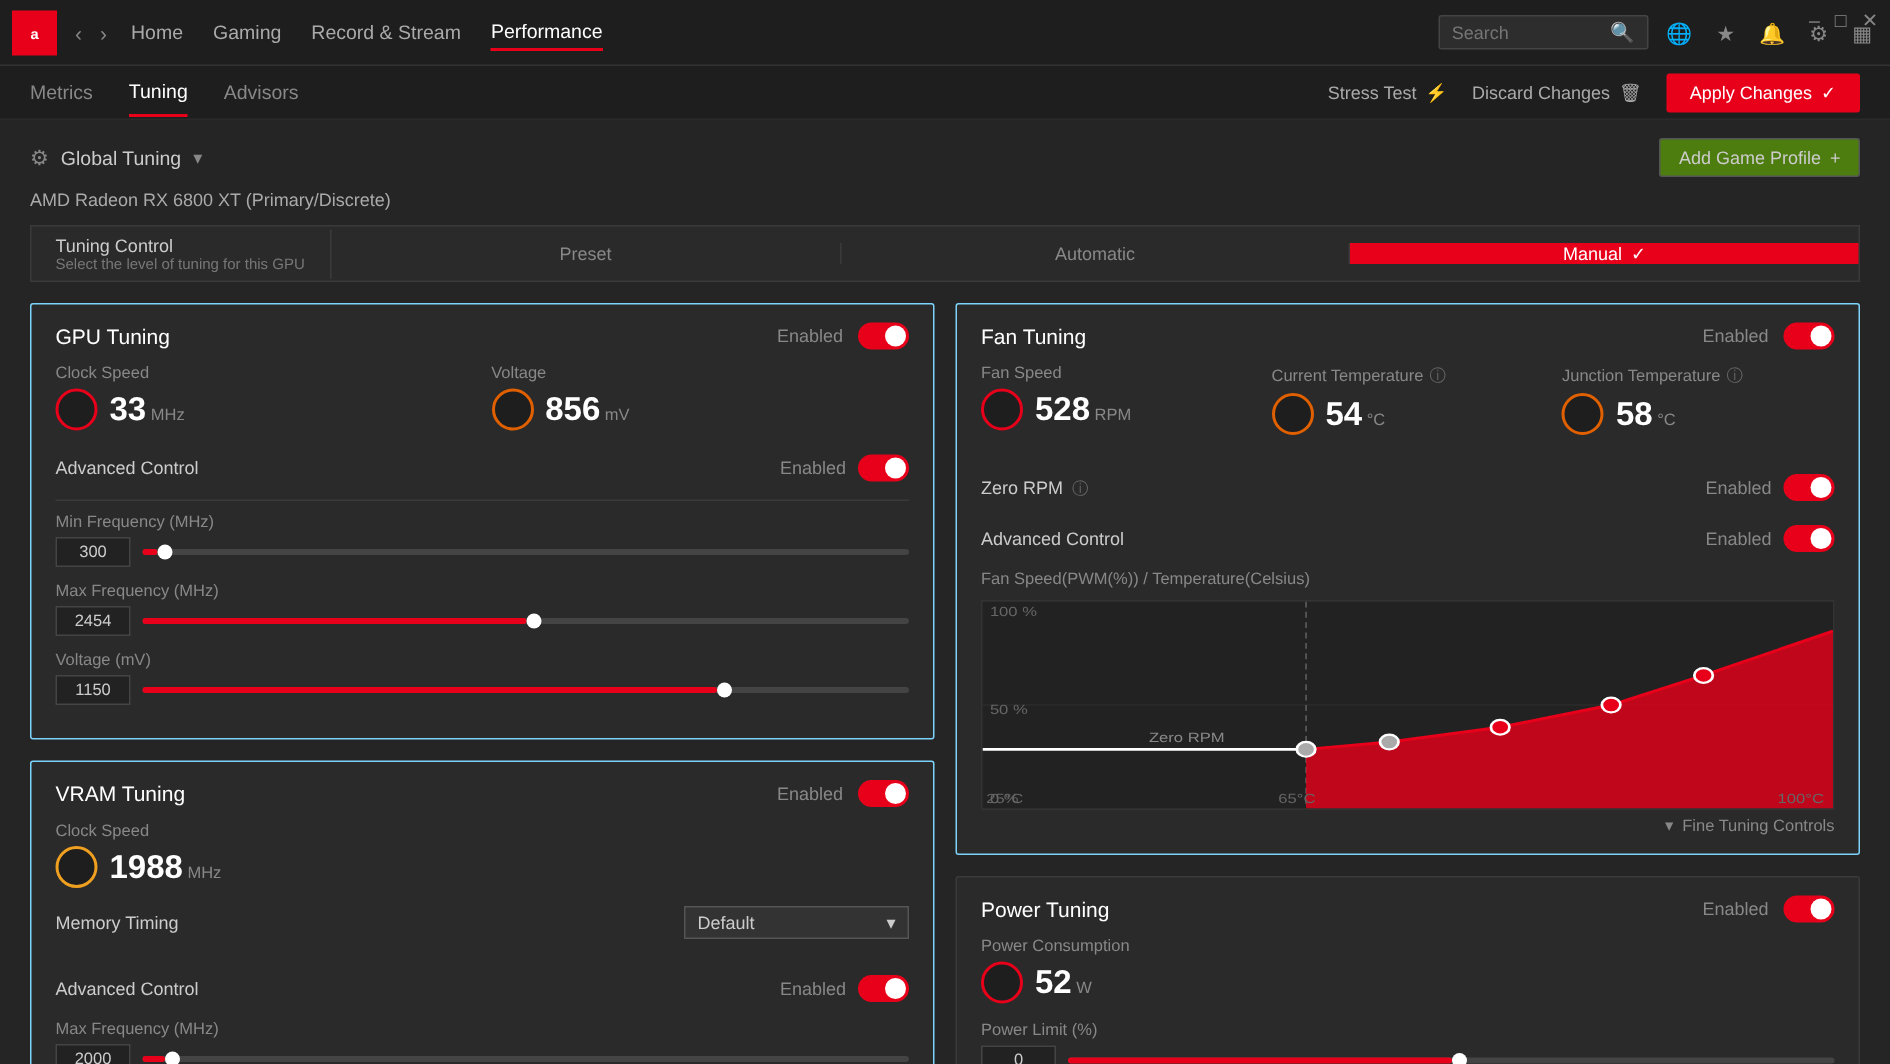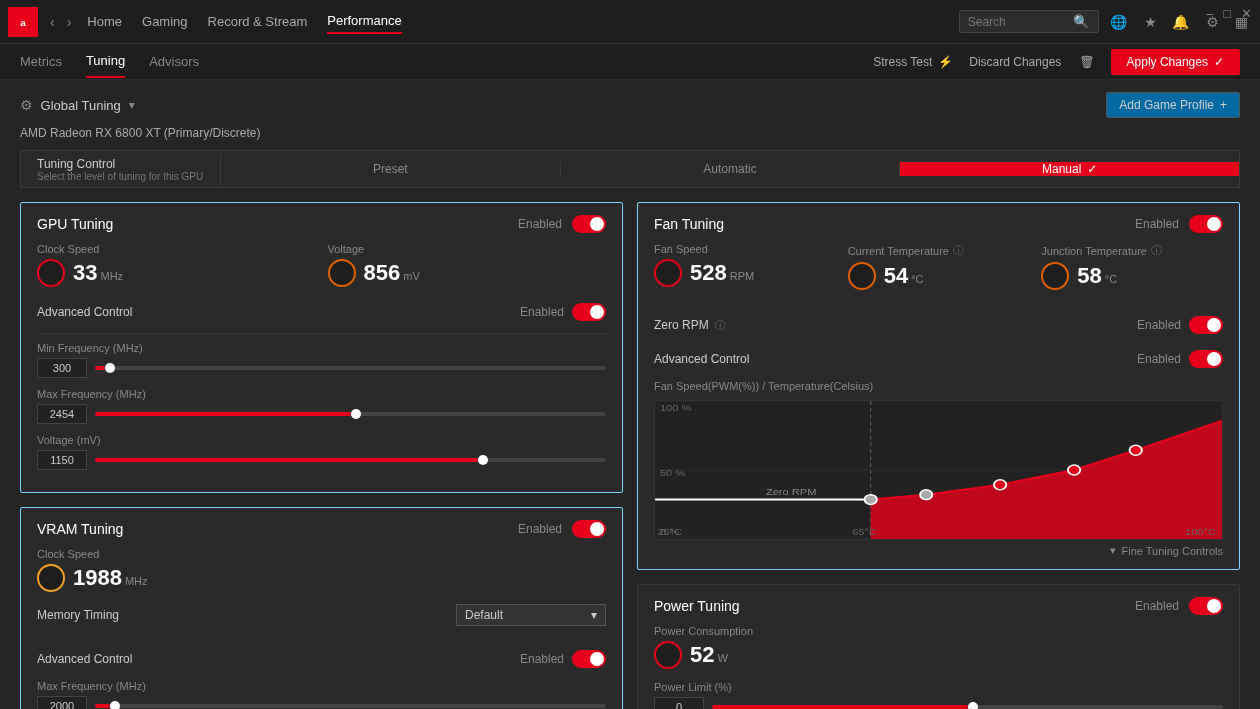--- a/index.html
+++ b/index.html
@@ -131,21 +131,21 @@
       display: flex;
       align-items: center;
       gap: 6px;
       color: #aaa;
       cursor: pointer;
       font-size: 12px;
     }
     .discard-btn {
       display: flex;
       align-items: center;
-      gap: 18px;
+      gap: 6px;
       color: #aaa;
       cursor: pointer;
       font-size: 12px;
     }
     .apply-btn {
       background: #e8001a;
       color: white;
       border: none;
       padding: 6px 16px;
       cursor: pointer;
@@ -182,21 +182,21 @@
     }
     .global-label {
       font-size: 13px;
       color: #ccc;
     }
     .dropdown-arrow { color: #888; }
     .add-game-profile-btn {
       display: flex;
       align-items: flex-end;
       gap: 6px;
-      background: #0369a1;
+      background: #4d7c0f;
       border: 1px solid #555;
       color: #ccc;
       padding: 5px 12px;
       cursor: pointer;
       font-size: 12px;
       border-radius: 2px;
     }
 
     
     .gpu-name {

